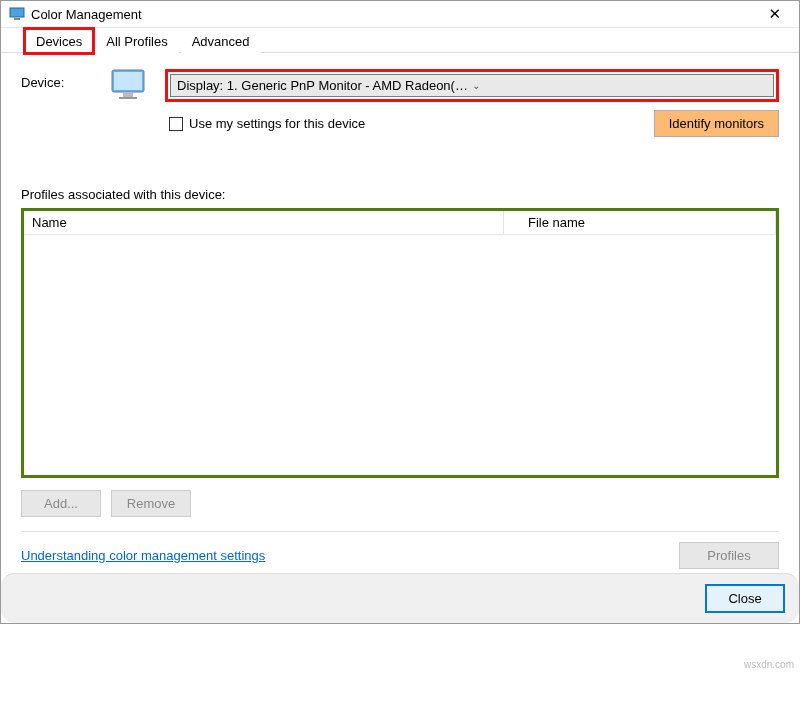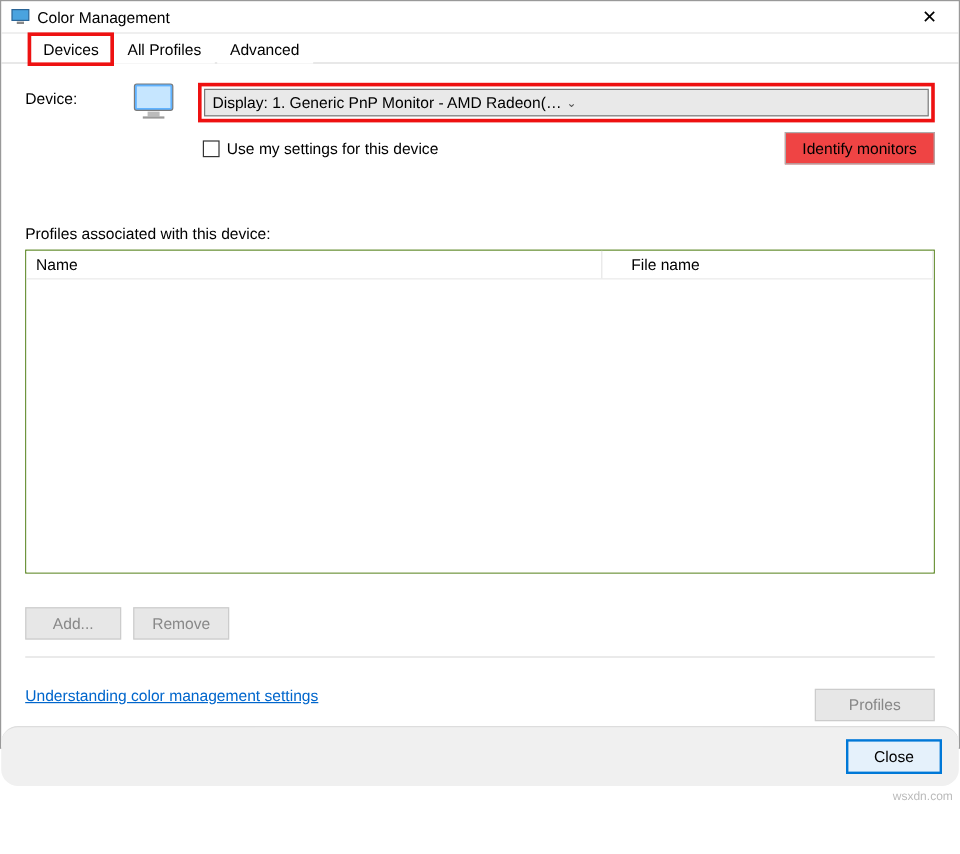--- a/index.html
+++ b/index.html
@@ -18,25 +18,25 @@
     .device-label { width: 70px; padding-top: 6px; }
     .monitor-icon { width: 34px; height: 30px; display: inline-block; }
     .device-right { flex: 1; display: flex; flex-direction: column; gap: 8px; }
     .combo-wrap { border: 3px solid #e11; padding: 2px; }
     .combo { display: flex; align-items: center; border: 1px solid #7a7a7a; background: #e9e9e9; height: 23px; padding: 0 6px; }
     .combo span { flex: 1; white-space: nowrap; overflow: hidden; text-overflow: ellipsis; }
     .chev { font-size: 10px; color: #555; }
     .row2 { display: flex; align-items: center; justify-content: space-between; padding-left: 4px; }
     .chk { display: flex; align-items: center; gap: 6px; }
     .chk-box { width: 14px; height: 14px; border: 1px solid #333; background: #fff; display: inline-block; }
-    .btn { border: 1px solid #adadad; background: #ef4444; padding: 5px 14px; min-width: 120px; text-align: center; cursor: default; }
-    .btn.disabled { color: #888; background: #e7e7e7; border-color: #ccc; margin-top: 16px; }
+    .btn { border: 1px solid #adadad; background: #fdba74; padding: 5px 14px; min-width: 120px; text-align: center; cursor: default; }
+    .btn.disabled { color: #888; background: #e7e7e7; border-color: #ccc; }
     .btn.focus { border: 2px solid #0078d7; background: #e5f1fb; }
     .section-label { margin-bottom: 6px; }
-    .table { border: 1px solid #4d7c0f; height: 270px; display: flex; flex-direction: column; }
+    .table { border: 3px solid #4d7c0f; height: 270px; display: flex; flex-direction: column; }
     .thead { display: flex; border-bottom: 1px solid #e5e5e5; background: #fff; }
     .th { padding: 4px 8px; border-right: 1px solid #e5e5e5; }
     .th.name { flex: 0 0 480px; }
     .th.file { flex: 1; margin-left: 16px; }
     .tbody { flex: 1; background: #fff; }
     .btn-row { display: flex; gap: 10px; margin-top: 12px; }
     .spacer { flex: 1; }
     .divider { border-top: 1px solid #ddd; margin: 14px 0 10px 0; }
     .footer-row { display: flex; align-items: center; justify-content: space-between; }
     .link { color: #0066cc; text-decoration: underline; cursor: default; }

